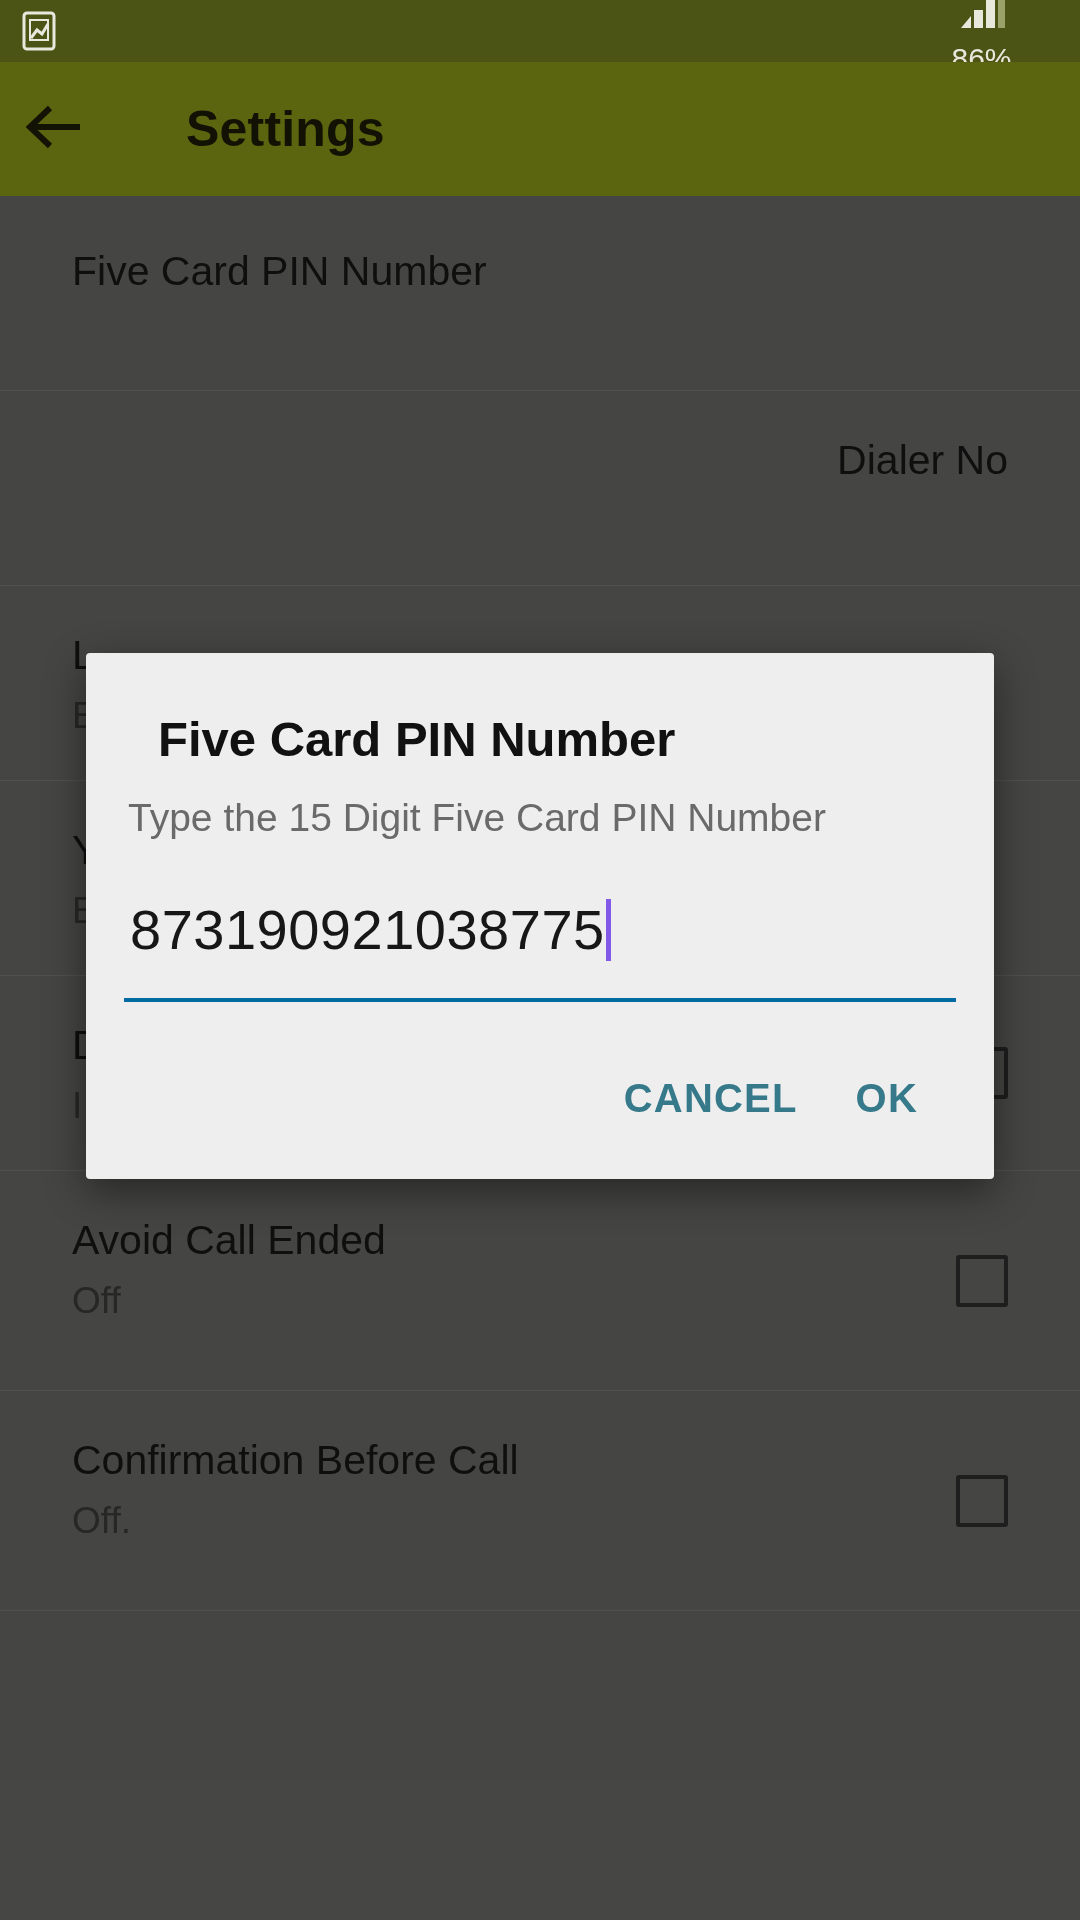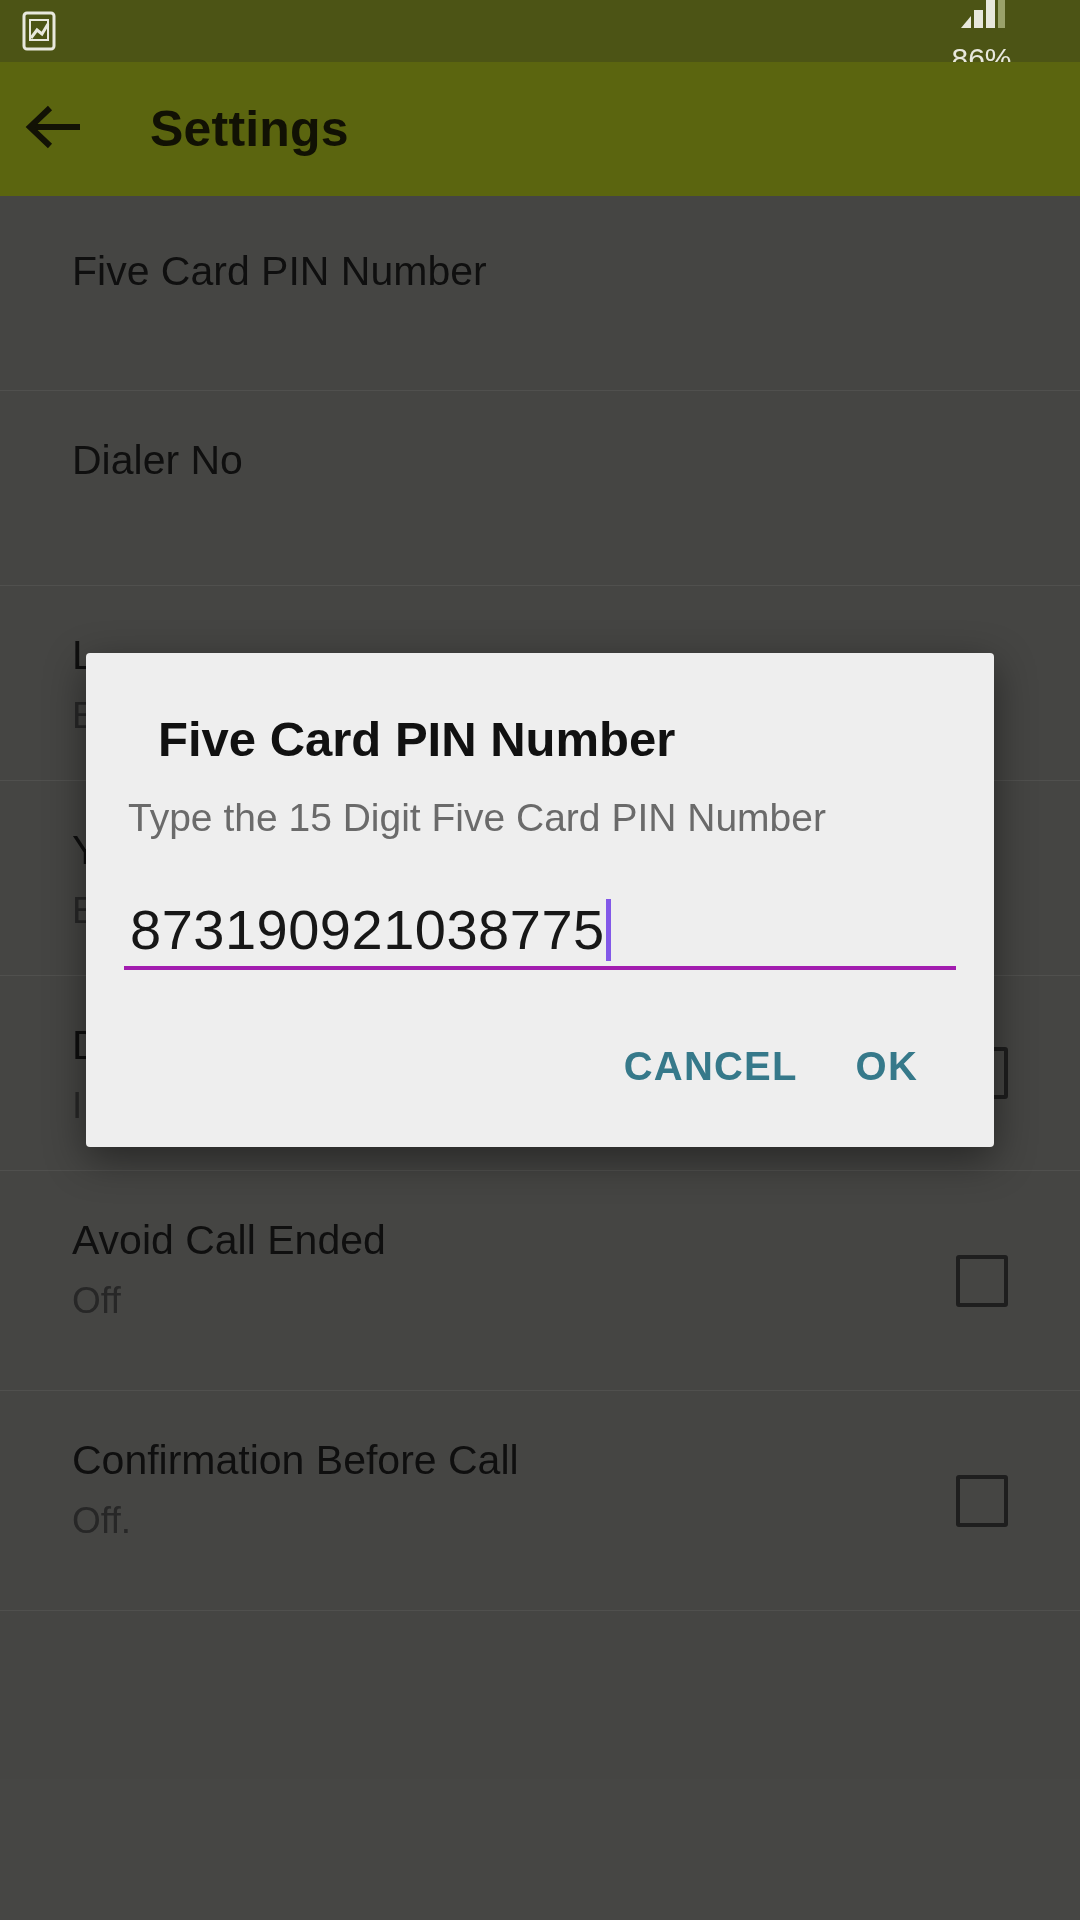--- a/index.html
+++ b/index.html
@@ -27,21 +27,21 @@
   }
   .clock{
     color:#eab308; font-size:40px; line-height:1; margin-left:4px;
     font-family:"Liberation Sans", sans-serif;
   }
 
   
   #appbar{
     position:absolute; top:62px; left:0; width:1080px; height:134px;
     background:#5b650f;
-    display:flex; align-items:center;
+    display:flex; align-items:center;gap:36px;
   }
   #backbtn{ width:110px; display:flex; align-items:center; justify-content:center; }
   #apptitle{
     font-size:50px; font-weight:bold; color:#111104;
     letter-spacing:.2px; margin-left:40px;
   }
 
   
   #content{
     position:absolute; top:196px; left:0; width:1080px; height:1724px;
@@ -89,22 +89,22 @@
   }
   #dlg-msg{
     font-size:39px; color:#6a6a6a;
     padding:28px 42px 0 42px; line-height:1.2;
   }
   #dlg-input-wrap{
     padding:56px 38px 0 38px;
   }
   #dlg-input-box{
     position:relative;
-    border-bottom:4px solid #a21caf;
-    padding:0 6px 4px 6px;
+    border-bottom:4px solid #0369a1;
+    padding:0 6px 36px 6px;
   }
   #dlg-value{
     font-size:56px; color:#171717; letter-spacing:0.5px;
     display:inline-block; line-height:1.15;
     white-space:pre;
   }
   #caret{
     display:inline-block;
     width:5px; height:62px;
     background:#8258e8;
@@ -191,21 +191,21 @@
     <div id="apptitle">Settings</div>
   </div>
 
   <div id="content">
     <div id="list">
 
       <div class="row tall" style="height:195px;">
         <div class="title">Five Card PIN Number</div>
       </div>
 
-      <div class="row" style="height:195px;">
+      <div class="row" style="height:195px;text-align:right;">
         <div class="title">Dialer No</div>
       </div>
 
       <div class="row" style="height:195px;">
         <div class="title">L</div>
         <div class="sub">E</div>
       </div>
 
       <div class="row" style="height:195px;">
         <div class="title">Y</div>

